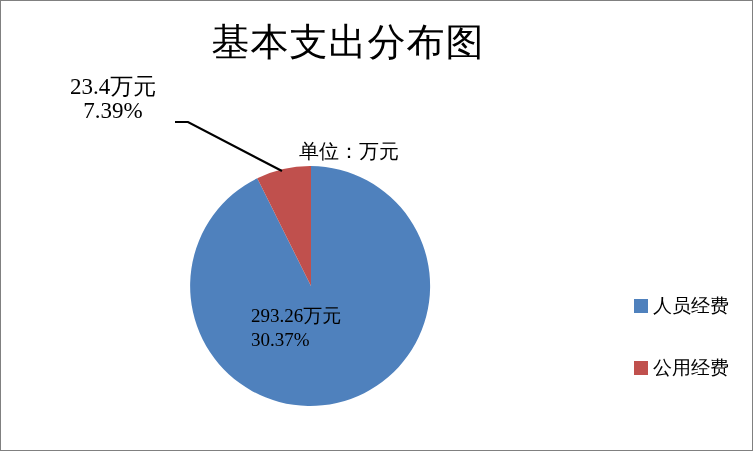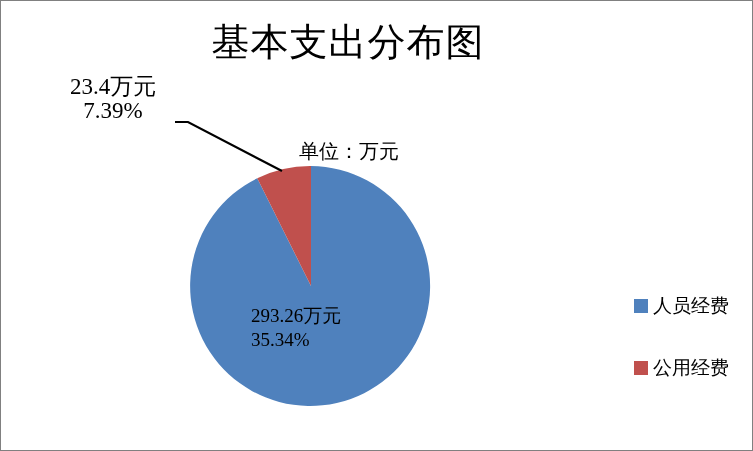--- a/index.html
+++ b/index.html
@@ -109,21 +109,21 @@
     <polyline points="174,121 187,121 281,170" fill="none" stroke="#000000" stroke-width="2.2"></polyline>
   </svg>
 
   <div class="callout-label">
     <div>23.4万元</div>
     <div>7.39%</div>
   </div>
 
   <div class="slice-label">
     <div>293.26万元</div>
-    <div>35.34%</div>
+    <div>30.37%</div>
   </div>
 
   <div class="legend">
     <div class="legend-item">
       <span class="legend-swatch" style="background: rgb(79, 129, 189);"></span>
       <span class="legend-label">人员经费</span>
     </div>
     <div class="legend-item">
       <span class="legend-swatch" style="background: rgb(192, 80, 77);"></span>
       <span class="legend-label">公用经费</span>

